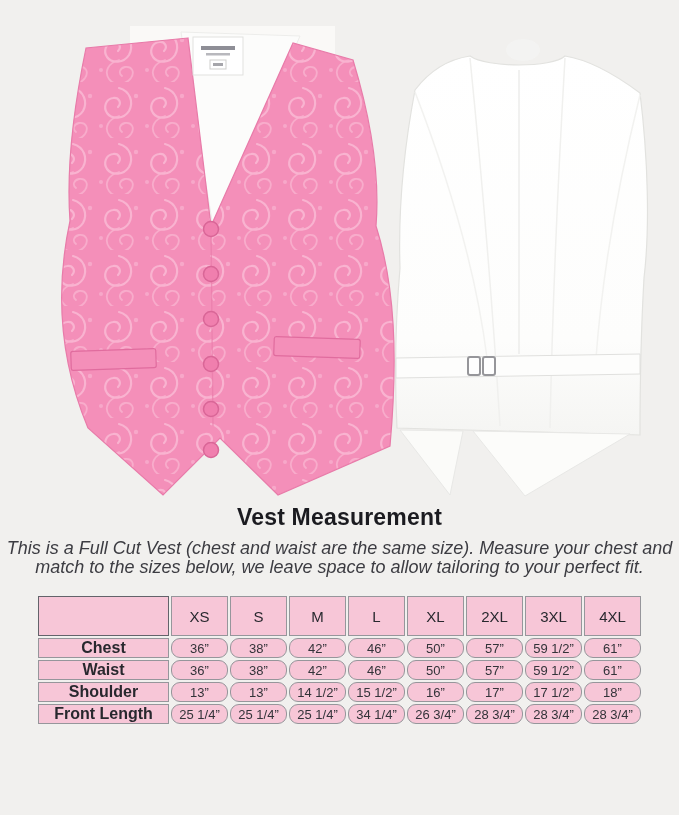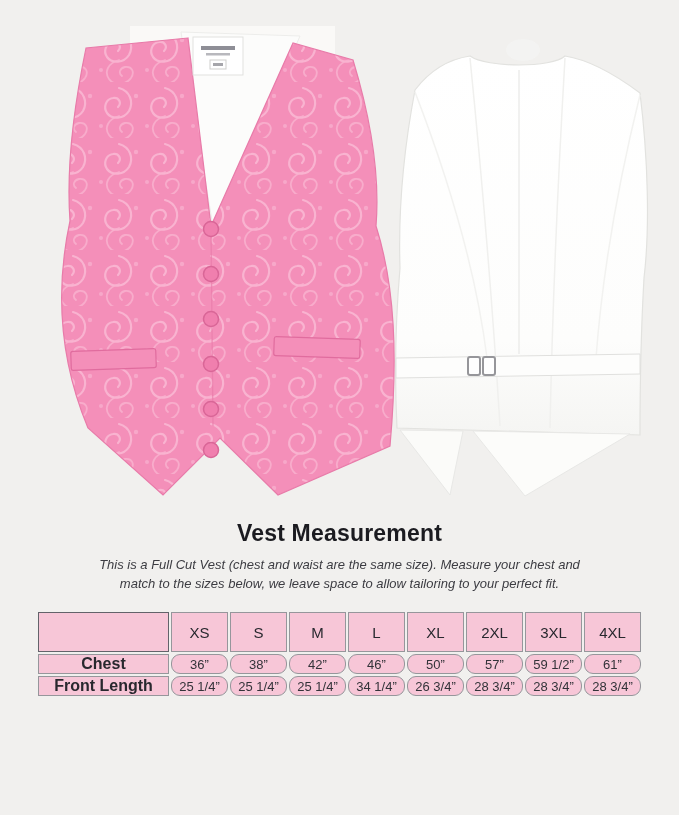--- a/index.html
+++ b/index.html
@@ -19,27 +19,27 @@
     width:679px;height:815px;position:relative;overflow:hidden;
     background:var(--page-background);
   }
   
   .photo{position:relative;height:500px;width:100%;}
   .vest-svg{position:absolute;}
   .vest-front{left:50px;top:26px;}
   .vest-back{left:382px;top:28px;}
   
   .page-title{
-    margin:20px 0 9px;text-align:center;
+    margin:4px 0 9px;text-align:center;
     font-size:23px;line-height:26px;font-weight:700;
     color:var(--heading-text);letter-spacing:.2px;
   }
   .desc{
     text-align:center;font-style:italic;
-    font-size:13px;line-height:19px;color:var(--body-text);
+    font-size:18px;line-height:19px;color:var(--body-text);
   }
   
   table.size-table{
     margin:17px auto 0;border-collapse:separate;border-spacing:2px;
     table-layout:fixed;width:604px;
   }
   table.size-table th,table.size-table td{
     background:var(--table-cell-pink);
     border:1px solid var(--table-border);
     text-align:center;vertical-align:middle;
@@ -188,20 +188,42 @@
           <td>36”</td>
           <td>38”</td>
           <td>42”</td>
           <td>46”</td>
           <td>50”</td>
           <td>57”</td>
           <td>59 1/2”</td>
           <td>61”</td>
         </tr>
         <tr>
+          <th class="row-label">Waist</th>
+          <td>36”</td>
+          <td>38”</td>
+          <td>42”</td>
+          <td>46”</td>
+          <td>50”</td>
+          <td>57”</td>
+          <td>59 1/2”</td>
+          <td>61”</td>
+        </tr>
+        <tr>
+          <th class="row-label">Shoulder</th>
+          <td>13”</td>
+          <td>13”</td>
+          <td>14 1/2”</td>
+          <td>15 1/2”</td>
+          <td>16”</td>
+          <td>17”</td>
+          <td>17 1/2”</td>
+          <td>18”</td>
+        </tr>
+        <tr>
           <th class="row-label">Front Length</th>
           <td>25 1/4”</td>
           <td>25 1/4”</td>
           <td>25 1/4”</td>
           <td>34 1/4”</td>
           <td>26 3/4”</td>
           <td>28 3/4”</td>
           <td>28 3/4”</td>
           <td>28 3/4”</td>
         </tr>

